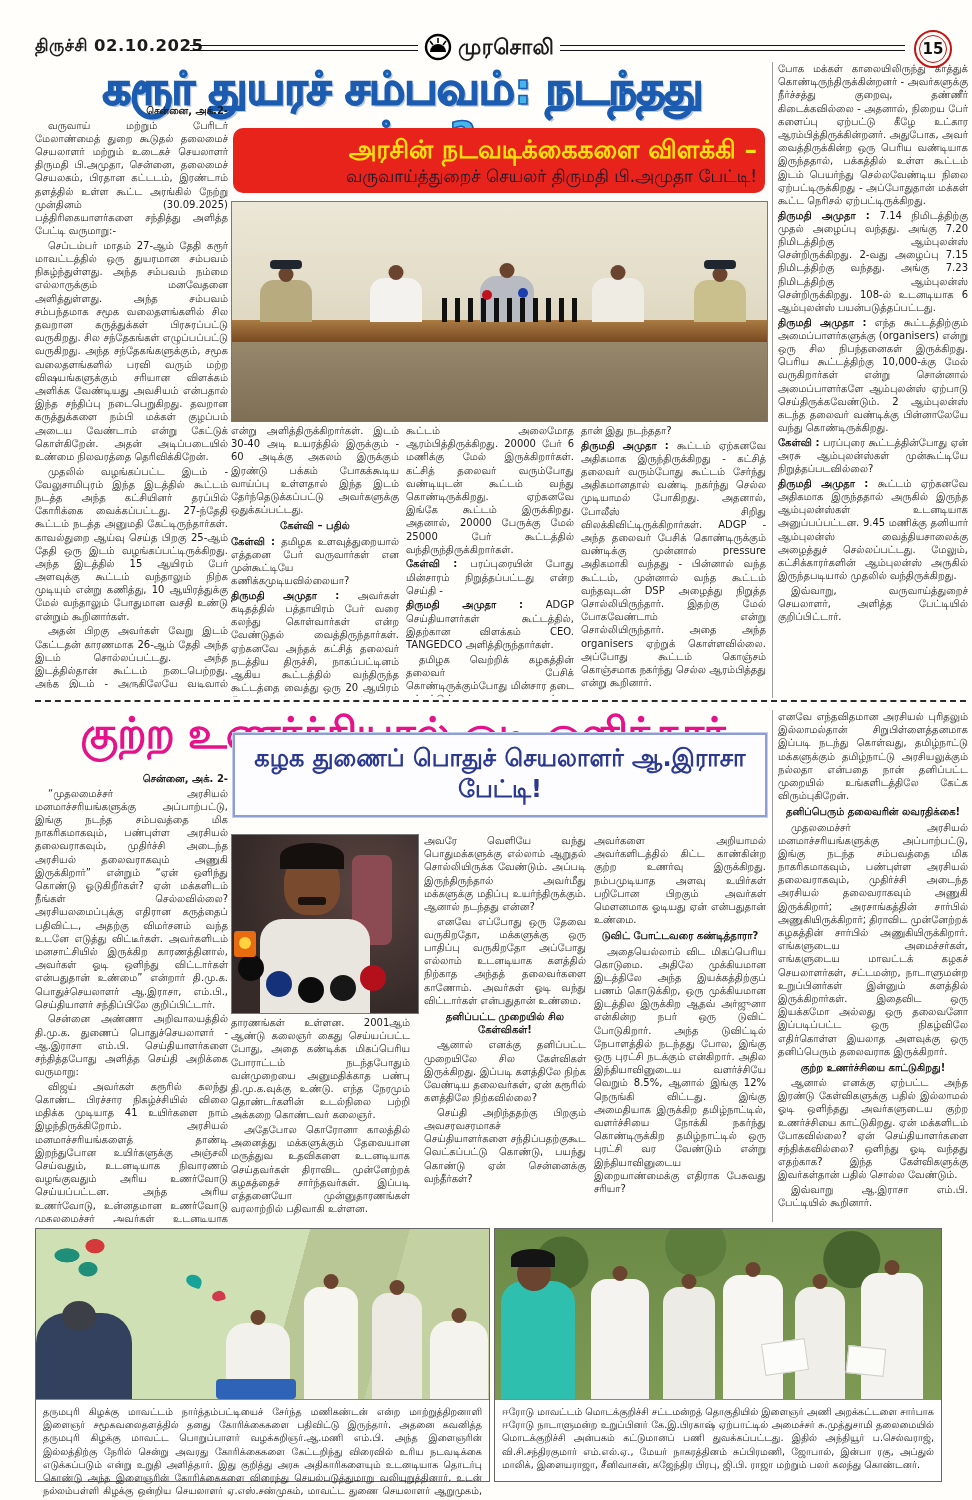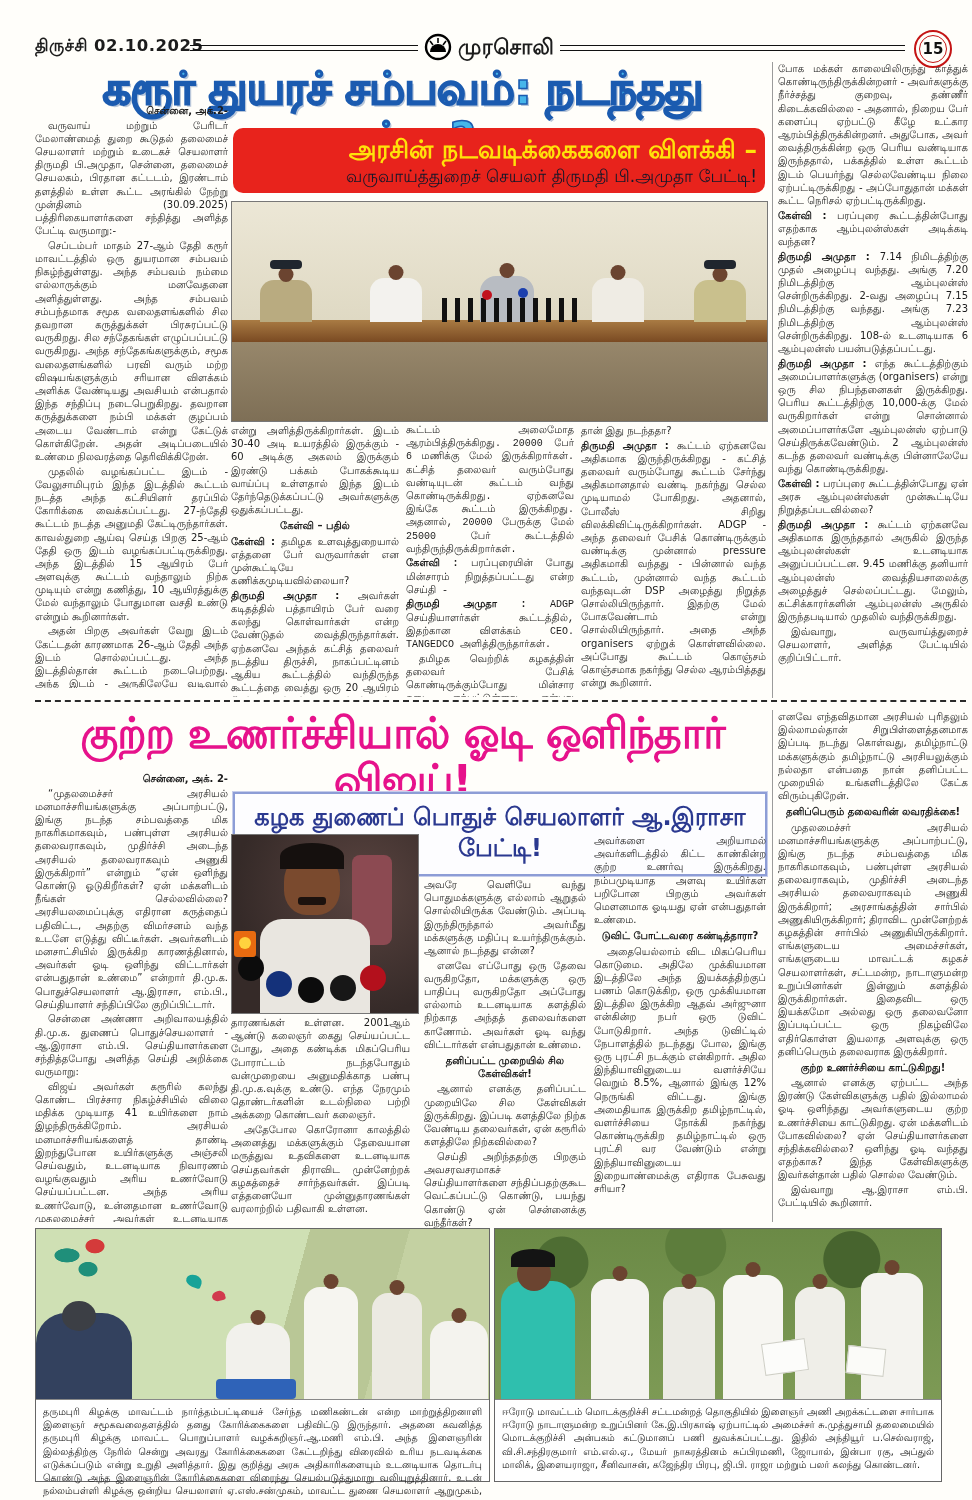--- a/index.html
+++ b/index.html
@@ -117,46 +117,45 @@
       radial-gradient(circle at 83% 66%, #a83a4e 0 7px, transparent 8px),
       radial-gradient(circle at 92% 46%, #4f6b8f 0 7px, transparent 8px);"></div>
   </div>
 
   <div class="abs col" style="left:231px;top:424px;width:168px;height:273px;">
       <p class="blk-p0">என்று அளித்திருக்கிறார்கள். இடம் 30-40 அடி உயரத்தில் இருக்கும் - 60 அடிக்கு அகலம் இருக்கும் இரண்டு பக்கம் போகக்கூடிய வாய்ப்பு உள்ளதால் இந்த இடம் தேர்ந்தெடுக்கப்பட்டு அவர்களுக்கு ஒதுக்கப்பட்டது.</p>
       <p class="blk-sub">கேள்வி – பதில்</p>
       <p class="blk-p0"><b class="lbl">கேள்வி : </b>தமிழக உளவுத்துறையால் எத்தனை பேர் வருவார்கள் என முன்கூட்டியே கணிக்கமுடியவில்லையா?</p>
       <p class="blk-p0"><b class="lbl">திருமதி அமுதா : </b>அவர்கள் கடிதத்தில் பத்தாயிரம் பேர் வரை கலந்து கொள்வார்கள் என்ற வேண்டுதல் வைத்திருந்தார்கள். ஏற்கனவே அந்தக் கட்சித் தலைவர் நடத்திய திருச்சி, நாகப்பட்டினம் ஆகிய கூட்டத்தில் வந்திருந்த கூட்டத்தை வைத்து ஒரு 20 ஆயிரம் பேர் வரைக்கும் வருவார்கள் என்று கணித்திருந்தார்கள். 50 பேருக்கு 1 காவலர் என்ற நிலையான விகிதம் (standard ratio) இருக்கிறது. இந்த கூட்டத்திற்கு 20 பேருக்கு 1 காவலர் என்ற விகிதத்தில் வழங்கியிருக்கிறார்கள். ஆனால், அங்கு 3 - 4 மணிக்கு மேல்</p>
     </div>
-  <div class="abs col" style="left:406px;top:424px;width:168px;height:273px;font-family:Liberation Mono, monospace;">
+  <div class="abs col" style="left:406px;top:424px;width:168px;height:273px;">
       <p class="blk-p0">கூட்டம் அலைமோத ஆரம்பித்திருக்கிறது. 20000 பேர் 6 மணிக்கு மேல் இருக்கிறார்கள். கட்சித் தலைவர் வரும்போது வண்டியுடன் கூட்டம் வந்து கொண்டிருக்கிறது. ஏற்கனவே இங்கே கூட்டம் இருக்கிறது. அதனால், 20000 பேருக்கு மேல் 25000 பேர் கூட்டத்தில் வந்திருந்திருக்கிறார்கள்.</p>
       <p class="blk-p0"><b class="lbl">கேள்வி : </b>பரப்புரையின் போது மின்சாரம் நிறுத்தப்பட்டது என்ற செய்தி -</p>
       <p class="blk-p0"><b class="lbl">திருமதி அமுதா : </b>ADGP செய்தியாளர்கள் கூட்டத்தில், இதற்கான விளக்கம் CEO. TANGEDCO அளித்திருந்தார்கள்.</p>
       <p class="blk-p">தமிழக வெற்றிக் கழகத்தின் தலைவர் பேசிக் கொண்டிருக்கும்போது மின்சார தடை ஏற்பட்டுள்ளது என்பது திட்டவட்டமாக மறுக்கப்படுகிறது.</p>
     </div>
   <div class="abs col" style="left:581px;top:424px;width:185px;height:273px;">
       <p class="blk-p0">தான் இது நடந்ததா?</p>
       <p class="blk-p0"><b class="lbl">திருமதி அமுதா : </b>கூட்டம் ஏற்கனவே அதிகமாக இருந்திருக்கிறது - கட்சித் தலைவர் வரும்போது கூட்டம் சேர்ந்து அதிகமானதால் வண்டி நகர்ந்து செல்ல முடியாமல் போகிறது. அதனால், போலீஸ் சிறிது விலக்கிவிட்டிருக்கிறார்கள். ADGP - அந்த தலைவர் பேசிக் கொண்டிருக்கும் வண்டிக்கு முன்னால் pressure அதிகமாகி வந்தது - பின்னால் வந்த கூட்டம், முன்னால் வந்த கூட்டம் வந்தவுடன் DSP அழைத்து நிறுத்த சொல்லியிருந்தார். இதற்கு மேல் போகவேண்டாம் என்று சொல்லியிருந்தார். அதை அந்த organisers ஏற்றுக் கொள்ளவில்லை. அப்போது கூட்டம் கொஞ்சம் கொஞ்சமாக நகர்ந்து செல்ல ஆரம்பித்தது என்று கூறினார்.</p>
     </div>
 
   <div class="abs col vrule" style="left:772px;top:62px;width:190px;height:636px;padding-left:5px;">
       <p class="blk-p0">போக மக்கள் காலையிலிருந்து காத்துக் கொண்டிருந்திருக்கின்றனர் - அவர்களுக்கு நீர்ச்சத்து குறைவு, தண்ணீர் கிடைக்கவில்லை - அதனால், நிறைய பேர் களைப்பு ஏற்பட்டு கீழே உட்கார ஆரம்பித்திருக்கின்றனர். அதுபோக, அவர் வைத்திருக்கின்ற ஒரு பெரிய வண்டியாக இருந்ததால், பக்கத்தில் உள்ள கூட்டம் இடம் பெயர்ந்து செல்லவேண்டிய நிலை ஏற்பட்டிருக்கிறது - அப்போதுதான் மக்கள் கூட்ட நெரிசல் ஏற்பட்டிருக்கிறது.</p>
-      <p class="blk-p0"><b class="lbl">கேள்வி : </b>பரப்புரை கூட்டத்தின்போது எதற்காக ஆம்புலன்ஸ்கள் அடிக்கடி வந்தன?</p>
       <p class="blk-p0"><b class="lbl">திருமதி அமுதா : </b>7.14 நிமிடத்திற்கு முதல் அழைப்பு வந்தது. அங்கு 7.20 நிமிடத்திற்கு ஆம்புலன்ஸ் சென்றிருக்கிறது. 2-வது அழைப்பு 7.15 நிமிடத்திற்கு வந்தது. அங்கு 7.23 நிமிடத்திற்கு ஆம்புலன்ஸ் சென்றிருக்கிறது. 108-ல் உடனடியாக 6 ஆம்புலன்ஸ் பயன்படுத்தப்பட்டது.</p>
       <p class="blk-p0"><b class="lbl">திருமதி அமுதா : </b>எந்த கூட்டத்திற்கும் அமைப்பாளர்களுக்கு (organisers) என்று ஒரு சில நிபந்தனைகள் இருக்கிறது. பெரிய கூட்டத்திற்கு 10,000-க்கு மேல் வருகிறார்கள் என்று சொன்னால் அமைப்பாளர்களே ஆம்புலன்ஸ் ஏற்பாடு செய்திருக்கவேண்டும். 2 ஆம்புலன்ஸ் கடந்த தலைவர் வண்டிக்கு பின்னாலேயே வந்து கொண்டிருக்கிறது.</p>
       <p class="blk-p0"><b class="lbl">கேள்வி : </b>பரப்புரை கூட்டத்தின்போது ஏன் அரசு ஆம்புலன்ஸ்கள் முன்கூட்டியே நிறுத்தப்படவில்லை?</p>
       <p class="blk-p0"><b class="lbl">திருமதி அமுதா : </b>கூட்டம் ஏற்கனவே அதிகமாக இருந்ததால் அருகில் இருந்த ஆம்புலன்ஸ்கள் உடனடியாக அனுப்பப்பட்டன. 9.45 மணிக்கு தனியார் ஆம்புலன்ஸ் வைத்தியசாலைக்கு அழைத்துச் செல்லப்பட்டது. மேலும், கட்சிக்காரர்களின் ஆம்புலன்ஸ் அருகில் இருந்தபடியால் முதலில் வந்திருக்கிறது.</p>
       <p class="blk-close">இவ்வாறு, வருவாய்த்துறைச் செயலாளர், அளித்த பேட்டியில் குறிப்பிட்டார்.</p>
     </div>
 
   <div class="abs dashline" style="left:35px;top:700px;width:931px;"></div>
 
   <div class="abs hl2" style="left:35px;top:710px;width:735px;">குற்ற உணர்ச்சியால் ஓடி ஒளிந்தார் விஜய்!</div>
 
-  <div class="abs kicker2" style="left:233px;top:792px;width:518px;">கழக துணைப் பொதுச் செயலாளர் ஆ.இராசா பேட்டி!</div>
+  <div class="abs kicker2" style="left:233px;top:733px;width:518px;">கழக துணைப் பொதுச் செயலாளர் ஆ.இராசா பேட்டி!</div>
 
   <div class="abs col" style="left:35px;top:772px;width:193px;height:450px;">
       <p class="blk-date">சென்னை, அக். 2-</p>
       <p class="blk-p">“முதலமைச்சர் அரசியல் மனமாச்சரியங்களுக்கு அப்பாற்பட்டு, இங்கு நடந்த சம்பவத்தை மிக நாகரிகமாகவும், பண்புள்ள அரசியல் தலைவராகவும், முதிர்ச்சி அடைந்த அரசியல் தலைவராகவும் அணுகி இருக்கிறார்” என்றும் “ஏன் ஒளிந்து கொண்டு ஓடுகிறீர்கள்? ஏன் மக்களிடம் நீங்கள் செல்லவில்லை? அரசியலமைப்புக்கு எதிரான கருத்தைப் பதிவிட்ட, அதற்கு விமர்சனம் வந்த உடனே எடுத்து விட்டீர்கள். அவர்களிடம் மனசாட்சியில் இருக்கிற காரணத்தினால், அவர்கள் ஓடி ஒளிந்து விட்டார்கள் என்பதுதான் உண்மை” என்றார் தி.மு.க. பொதுச்செயலாளர் ஆ.இராசா, எம்.பி., செய்தியாளர் சந்திப்பிலே குறிப்பிட்டார்.</p>
       <p class="blk-p">சென்னை அண்ணா அறிவாலயத்தில் தி.மு.க. துணைப் பொதுச்செயலாளர் - ஆ.இராசா எம்.பி. செய்தியாளர்களை சந்தித்தபோது அளித்த செய்தி அறிக்கை வருமாறு:</p>
       <p class="blk-p">விஜய் அவர்கள் கரூரில் கலந்து கொண்ட பிரச்சார நிகழ்ச்சியில் விலை மதிக்க முடியாத 41 உயிர்களை நாம் இழந்திருக்கிறோம். அரசியல் மனமாச்சரியங்களைத் தாண்டி இறந்துபோன உயிர்களுக்கு அஞ்சலி செய்வதும், உடனடியாக நிவாரணம் வழங்குவதும் அரிய உணர்வோடு செய்யப்பட்டன. அந்த அரிய உணர்வோடு, உன்னதமான உணர்வோடு முதலமைச்சர் அவர்கள் உடனடியாக சென்று, அவர்களை எல்லாம் சந்தித்து நிவாரணம் அறிவித்து இரவே திரும்பி இருக்கிறார்கள்.</p>
     </div>
 
   <div class="photo" style="left:231px;top:834px;width:186px;height:178px;background:radial-gradient(circle at 70% 30%, #5a4440, #352a28 70%);">
     <div class="ph" style="left:120px;top:20px;width:40px;height:90px;background:#8c4a52;border-radius:8px;"></div>
@@ -170,21 +169,21 @@
     <div class="ph" style="left:98px;top:140px;width:26px;height:26px;border-radius:50%;background:#171717;"></div>
     <div class="ph" style="left:128px;top:130px;width:26px;height:26px;border-radius:50%;background:#b3101c;"></div>
     <div class="ph" style="left:2px;top:96px;width:22px;height:26px;background:#e86b10;border-radius:3px;"></div>
     <div class="ph" style="left:7px;top:102px;width:12px;height:12px;border-radius:50%;background:#ffd23e;"></div>
   </div>
 
   <div class="abs col" style="left:231px;top:1016px;width:179px;height:206px;">
       <p class="blk-p0">தாரணங்கள் உள்ளன. 2001ஆம் ஆண்டு கலைஞர் கைது செய்யப்பட்ட போது, அதை கண்டிக்க மிகப்பெரிய போராட்டம் நடந்தபோதும் வன்முறையை அனுமதிக்காத பண்பு தி.மு.க.வுக்கு உண்டு. எந்த நேரமும் தொண்டர்களின் உடல்நிலை பற்றி அக்கறை கொண்டவர் கலைஞர்.</p>
       <p class="blk-p">அதேபோல கொரோனா காலத்தில் அனைத்து மக்களுக்கும் தேவையான மருத்துவ உதவிகளை உடனடியாக செய்தவர்கள் திராவிட முன்னேற்றக் கழகத்தைச் சார்ந்தவர்கள். இப்படி எத்தனையோ முன்னுதாரணங்கள் வரலாற்றில் பதிவாகி உள்ளன.</p>
     </div>
-  <div class="abs col" style="left:424px;top:834px;width:162px;height:388px;margin-top:44px;">
+  <div class="abs col" style="left:424px;top:834px;width:162px;height:388px;">
       <p class="blk-p0">அவரே வெளியே வந்து பொதுமக்களுக்கு எல்லாம் ஆறுதல் சொல்லியிருக்க வேண்டும். அப்படி இருந்திருந்தால் அவர்மீது மக்களுக்கு மதிப்பு உயர்ந்திருக்கும். ஆனால் நடந்தது என்ன?</p>
       <p class="blk-p">எனவே எப்போது ஒரு தேவை வருகிறதோ, மக்களுக்கு ஒரு பாதிப்பு வருகிறதோ அப்போது எல்லாம் உடனடியாக களத்தில் நிற்காத அந்தத் தலைவர்களை காணோம். அவர்கள் ஓடி வந்து விட்டார்கள் என்பதுதான் உண்மை.</p>
       <p class="blk-sub">தனிப்பட்ட முறையில் சில கேள்விகள்!</p>
       <p class="blk-p">ஆனால் எனக்கு தனிப்பட்ட முறையிலே சில கேள்விகள் இருக்கிறது. இப்படி களத்திலே நிற்க வேண்டிய தலைவர்கள், ஏன் கரூரில் களத்திலே நிற்கவில்லை?</p>
       <p class="blk-p">செய்தி அறிந்ததற்கு பிறகும் அவசரவசரமாகச் செய்தியாளர்களை சந்திப்பதற்குகூட வெட்கப்பட்டு கொண்டு, பயந்து கொண்டு ஏன் சென்னைக்கு வந்தீர்கள்?</p>
     </div>
   <div class="abs col" style="left:594px;top:834px;width:172px;height:388px;">
       <p class="blk-p0">அவர்களை அறியாமல் அவர்களிடத்தில் கிட்ட காண்கின்ற குற்ற உணர்வு இருக்கிறது. நம்பமுடியாத அளவு உயிர்கள் பறிபோன பிறகும் அவர்கள் மௌனமாக ஓடியது ஏன் என்பதுதான் உண்மை.</p>
       <p class="blk-sub">டுவிட் போட்டவரை கண்டித்தாரா?</p>
       <p class="blk-p">அதையெல்லாம் விட மிகப்பெரிய கொடுமை. அதிலே முக்கியமான இடத்திலே அந்த இயக்கத்திற்குப் பணம் கொடுக்கிற, ஒரு முக்கியமான இடத்தில இருக்கிற ஆதவ் அர்ஜுனா என்கின்ற நபர் ஒரு டுவிட் போடுகிறார். அந்த டுவிட்டில் நேபாளத்தில் நடந்தது போல, இங்கு ஒரு புரட்சி நடக்கும் என்கிறார். அதில இந்தியாவினுடைய வளர்ச்சியே வெறும் 8.5%, ஆனால் இங்கு 12% நெருங்கி விட்டது. இங்கு அமைதியாக இருக்கிற தமிழ்நாட்டில், வளர்ச்சியை நோக்கி நகர்ந்து கொண்டிருக்கிற தமிழ்நாட்டில் ஒரு புரட்சி வர வேண்டும் என்று இந்தியாவினுடைய இறையாண்மைக்கு எதிராக பேசுவது சரியா?</p>

